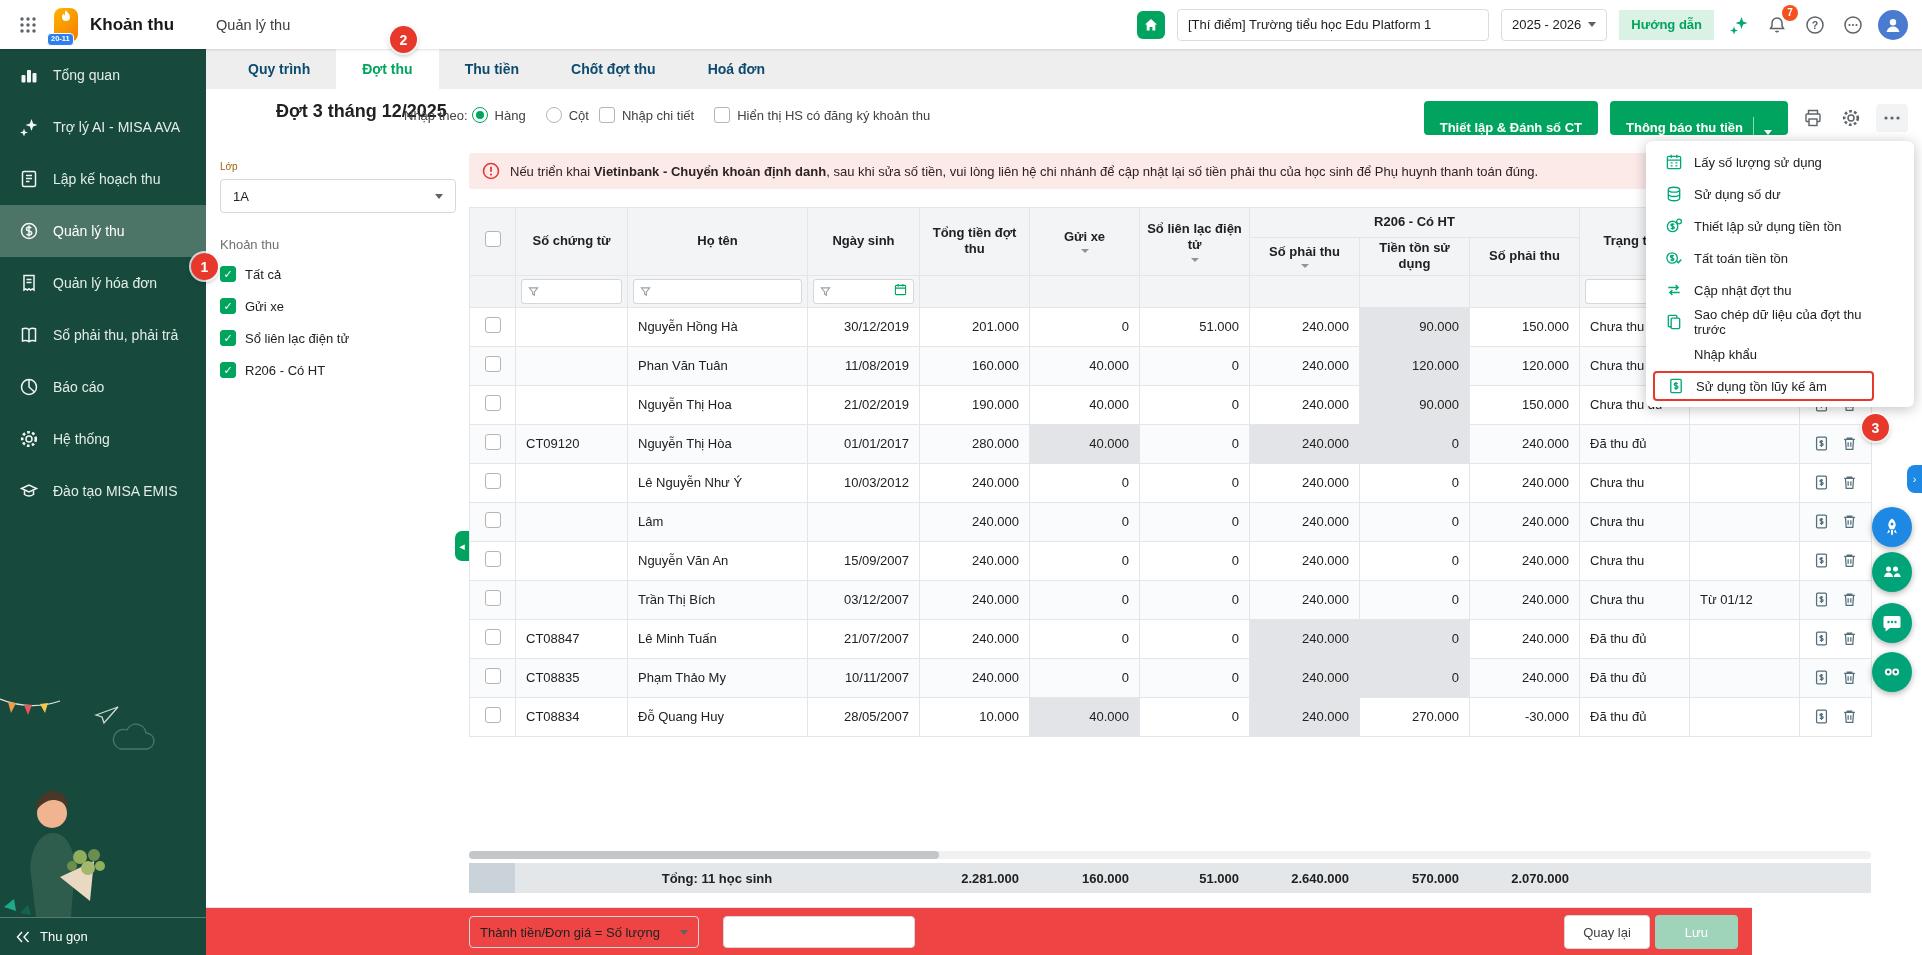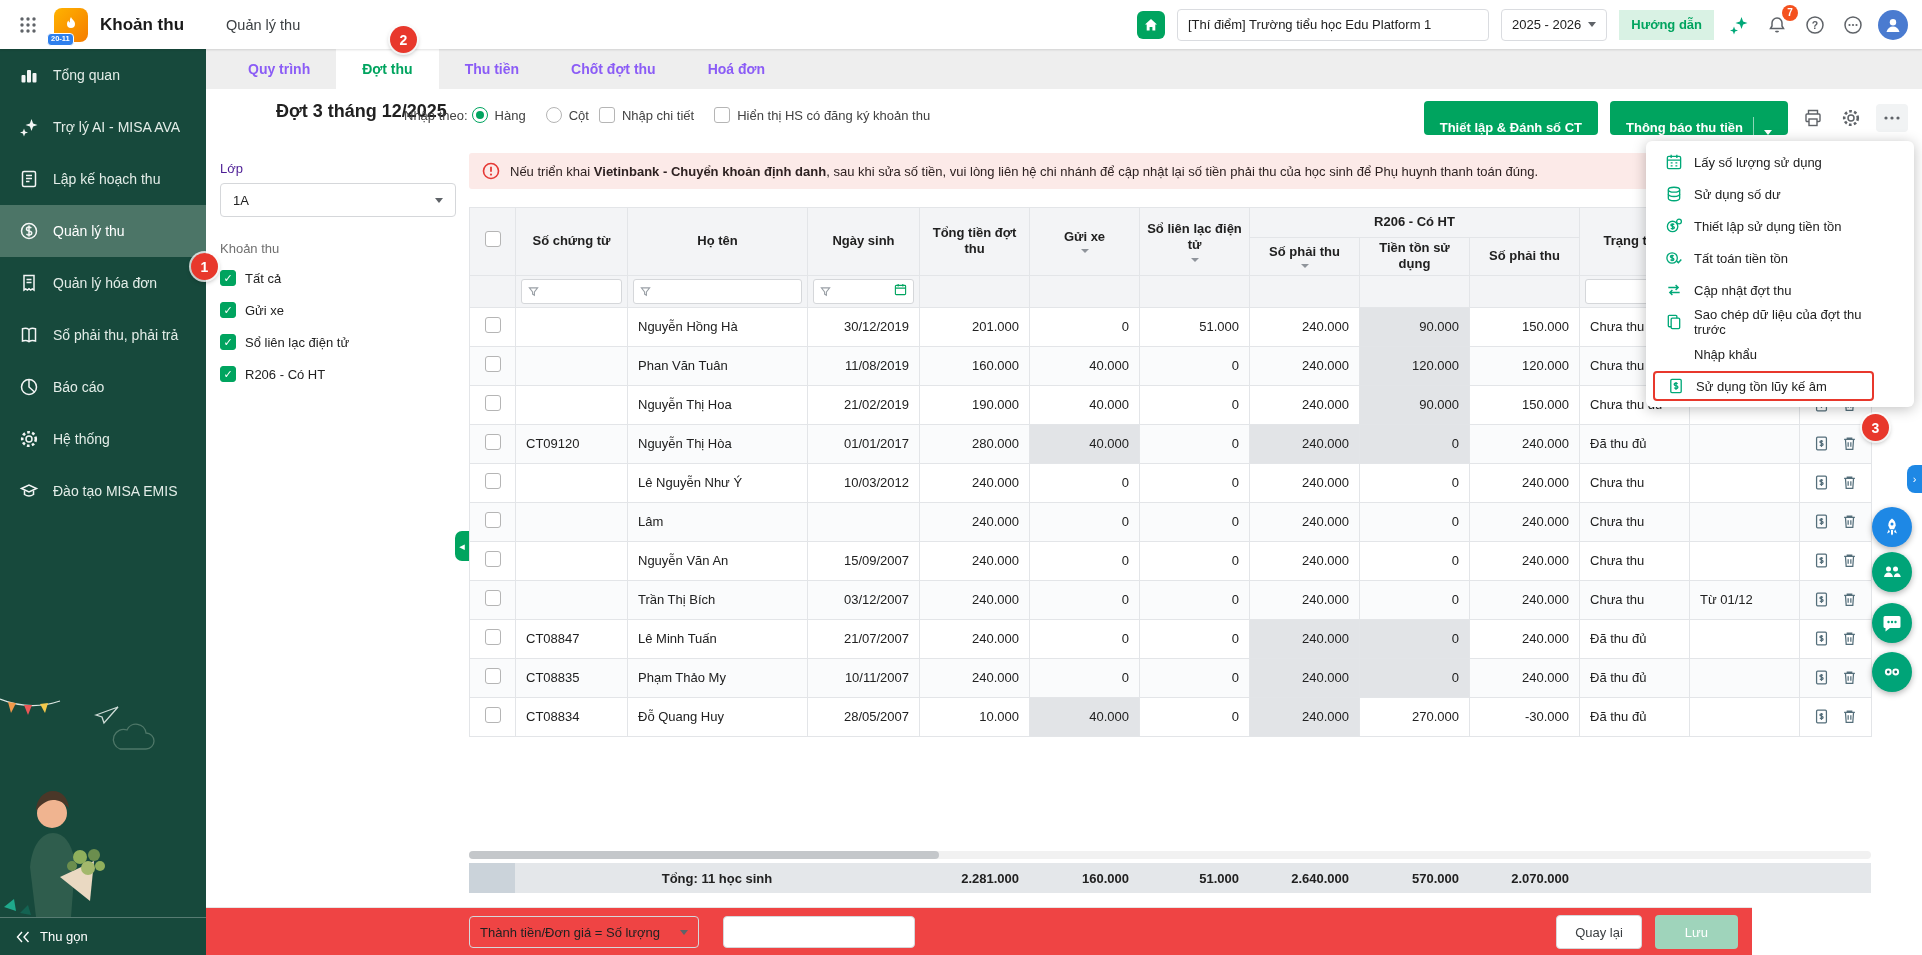--- a/index.html
+++ b/index.html
@@ -3,21 +3,21 @@
 <meta charset="utf-8">
 <style>
 *{box-sizing:border-box;margin:0;padding:0}
 html,body{width:1922px;height:955px;overflow:hidden}
 body{font-family:"Liberation Sans","DejaVu Sans",sans-serif;background:#fff;position:relative;color:#212121;font-size:14px}
 
 
 .topbar{position:absolute;top:0;left:0;width:1922px;height:49px;background:#fff;display:flex;align-items:center;justify-content:space-between;padding:0 14px;box-shadow:0 1px 2px rgba(0,0,0,.12);z-index:30}
 .tb-left{display:flex;align-items:center;gap:12px}
 .grid-btn{width:28px;height:28px;display:flex;align-items:center;justify-content:center;cursor:pointer}
-.logo{width:34px;height:34px;background:linear-gradient(135deg,#FFB300,#F57C00);border-radius:8px;position:relative;display:flex;align-items:center;justify-content:center;flex:none}
+.logo{width:24px;height:34px;background:linear-gradient(135deg,#FFB300,#F57C00);border-radius:8px;position:relative;display:flex;justify-content:center;flex:none}
 .logo-badge{position:absolute;bottom:-4px;left:-7px;background:#2F80ED;color:#fff;font-size:7.5px;font-weight:bold;padding:1px 3px;border-radius:4px;border:1px solid #fff;line-height:1.1}
 .app-title{font-size:17px;font-weight:bold;color:#1A1A1A}
 .tb-nav{margin-left:30px;font-size:14.5px;color:#3C4043}
 .tb-right{display:flex;align-items:center;gap:12px}
 .home-btn{width:28px;height:28px;background:#00A45F;border:none;border-radius:6px;display:flex;align-items:center;justify-content:center;cursor:pointer}
 .school-box{width:312px;height:32px;border:1px solid #DADCE0;border-radius:4px;display:flex;align-items:center;padding:0 10px;font-size:13px;color:#212121;cursor:pointer}
 .year-box{height:32px;border:1px solid #DADCE0;border-radius:4px;display:flex;align-items:center;gap:7px;padding:0 10px;font-size:13px;cursor:pointer}
 .caret{width:0;height:0;border-left:4.5px solid transparent;border-right:4.5px solid transparent;border-top:5px solid #5F6368}
 .caret.white{border-top-color:#fff}
 .guide-btn{height:30px;background:#D9F2E4;color:#00A45F;font-weight:bold;font-size:13px;border:none;border-radius:0;padding:0 12px;cursor:pointer}
@@ -28,42 +28,42 @@
 
 .sidebar{position:absolute;top:49px;left:0;width:206px;height:906px;background:#17493C;z-index:20}
 .side-item{height:52px;display:flex;align-items:center;gap:13px;padding:0 18px;color:#E3EDE8;font-size:14px;cursor:pointer}
 .side-item.active{background:#4C7567;color:#fff}
 .side-ico{width:22px;height:22px;display:flex;align-items:center;justify-content:center;color:#fff;opacity:.95;flex:none}
 .side-illustration{position:absolute;bottom:38px;left:0;width:206px;height:232px;overflow:hidden;pointer-events:none}
 .collapse-bar{position:absolute;bottom:0;left:0;width:206px;height:38px;border-top:1px solid rgba(255,255,255,.28);display:flex;align-items:center;gap:10px;padding:0 16px;color:#fff;font-size:13px;cursor:pointer}
 
 
 .tabstrip{position:absolute;top:49px;left:206px;width:1716px;height:40px;background:#EEEEEE;display:flex;align-items:stretch;padding-left:16px;z-index:10}
-.tab{display:flex;align-items:center;padding:0 26px;font-size:14px;font-weight:bold;color:#8b5cf6;cursor:pointer}
+.tab{display:flex;align-items:center;padding:0 26px;font-size:14px;font-weight:bold;color:#0c4a6e;cursor:pointer}
 .tab.active{background:#fff;color:#00A45F}
 
 
 .content{position:absolute;top:89px;left:206px;width:1716px;height:866px;background:#fff}
 .page-title{position:absolute;left:70px;top:12px;font-size:18px;font-weight:bold;color:#212121}
 .controls-row{position:absolute;left:198px;top:18px;display:flex;align-items:flex-end;gap:4px;font-size:13px;color:#424242}
 .opt{display:flex;align-items:center;gap:7px;cursor:pointer}
 .radio{width:16px;height:16px;border-radius:50%;border:1.5px solid #B5B5B5;background:#fff;position:relative;flex:none}
 .radio.on{border-color:#00A45F}
 .radio.on::after{content:"";position:absolute;inset:3px;border-radius:50%;background:#00A45F}
 .cb{width:16px;height:16px;border-radius:3px;border:1.5px solid #B5B5B5;background:#fff;flex:none;display:inline-flex;align-items:center;justify-content:center;font-size:11px;font-weight:bold;color:#fff;line-height:1}
 .cb.on{background:#00A45F;border-color:#00A45F}
 .header-actions{position:absolute;right:14px;top:12px;display:flex;align-items:center;gap:12px;z-index:6}
 .btn-green{height:34px;background:#00A45F;color:#fff;font-weight:bold;font-size:13px;border:none;border-radius:4px;padding:0 16px;display:flex;align-items:flex-end;gap:10px;cursor:pointer}
 .btn-green .divider{width:1px;height:18px;background:rgba(255,255,255,.55)}
 .tool-icon{width:26px;height:26px;display:flex;align-items:center;justify-content:center;color:#5F6368;cursor:pointer}
 .more-box{width:32px;height:28px;border-radius:4px;background:#F1F3F4;display:flex;align-items:center;justify-content:center;cursor:pointer}
 
 
 .filter-panel{position:absolute;left:14px;top:72px;width:236px}
-.fp-label{font-size:13px;color:#4c1d95}
+.fp-label{font-size:10px;color:#a16207}
 .fp-select{margin-top:7px;height:34px;border:1px solid #D5D7DA;border-radius:4px;display:flex;align-items:center;justify-content:space-between;padding:0 12px;font-size:13px;color:#212121;cursor:pointer}
 .fp-label2{margin-top:24px;font-size:13px;color:#707070}
 .fee-list{margin-top:6px}
 .fee-item{height:32px;display:flex;align-items:center;gap:9px;font-size:13px;color:#212121;cursor:pointer}
 
 
 .warning{position:absolute;left:263px;top:64px;width:1440px;height:36px;background:#FCEAE8;border-radius:3px;display:flex;align-items:center;gap:10px;padding:0 13px;font-size:13px;color:#33222 2;z-index:5}
 .warn-icon{width:18px;height:18px;flex:none;display:flex;align-items:center;justify-content:center}
 
 
@@ -94,21 +94,21 @@
 .tcell.first{background:#CBD3DA}
 .w-check{width:46px}.w-doc{width:112px}.w-name{width:180px}.w-dob{width:112px}.w-num{width:110px}.w-act{width:72px}
 
 
 .collapse-handle{position:absolute;left:249px;top:442px;width:14px;height:30px;background:#00A45F;border-radius:7px 0 0 7px;color:#fff;display:flex;align-items:center;justify-content:center;font-size:11px;z-index:8;cursor:pointer}
 
 
 .bottom-bar{position:absolute;left:0;bottom:0;width:1546px;height:48px;background:#ef4444;border-top:1px solid #E6E6E6;z-index:7}
 .formula-select{position:absolute;left:263px;top:8px;width:230px;height:32px;border:1px solid #D5D7DA;border-radius:4px;display:flex;align-items:center;justify-content:space-between;padding:0 10px;font-size:13px;color:#212121;cursor:pointer}
 .free-input{position:absolute;left:517px;top:8px;width:192px;height:32px;border:1px solid #D5D7DA;border-radius:4px;font-size:13px;padding:0 8px}
-.bb-right{position:absolute;right:14px;top:7px;display:flex;gap:13px}
+.bb-right{position:absolute;right:14px;top:7px;display:flex;gap:5px}
 .btn-back{height:34px;padding:0 18px;border:1px solid #D5D7DA;border-radius:4px;background:#fff;font-size:13px;color:#3C4043;cursor:pointer}
 .btn-save{height:34px;padding:0 30px;border:none;border-radius:4px;background:#9FD4BB;color:#fff;font-weight:normal;font-size:13px;cursor:not-allowed}
 
 
 .context-menu{position:absolute;left:1646px;top:141px;width:268px;background:#fff;border-radius:6px;box-shadow:0 2px 14px rgba(0,0,0,.25);padding:5px 4px;z-index:40}
 .menu-item{height:32px;display:flex;align-items:center;gap:11px;padding:0 14px;font-size:13px;color:#212121;cursor:pointer}
 .menu-ico{width:19px;height:19px;flex:none;color:#00A878;display:flex;align-items:center;justify-content:center}
 .menu-item.hl{border:2px solid #E8382C;border-radius:4px;margin:1px 36px 1px 3px;padding:0 11px;height:30px}
 
 

